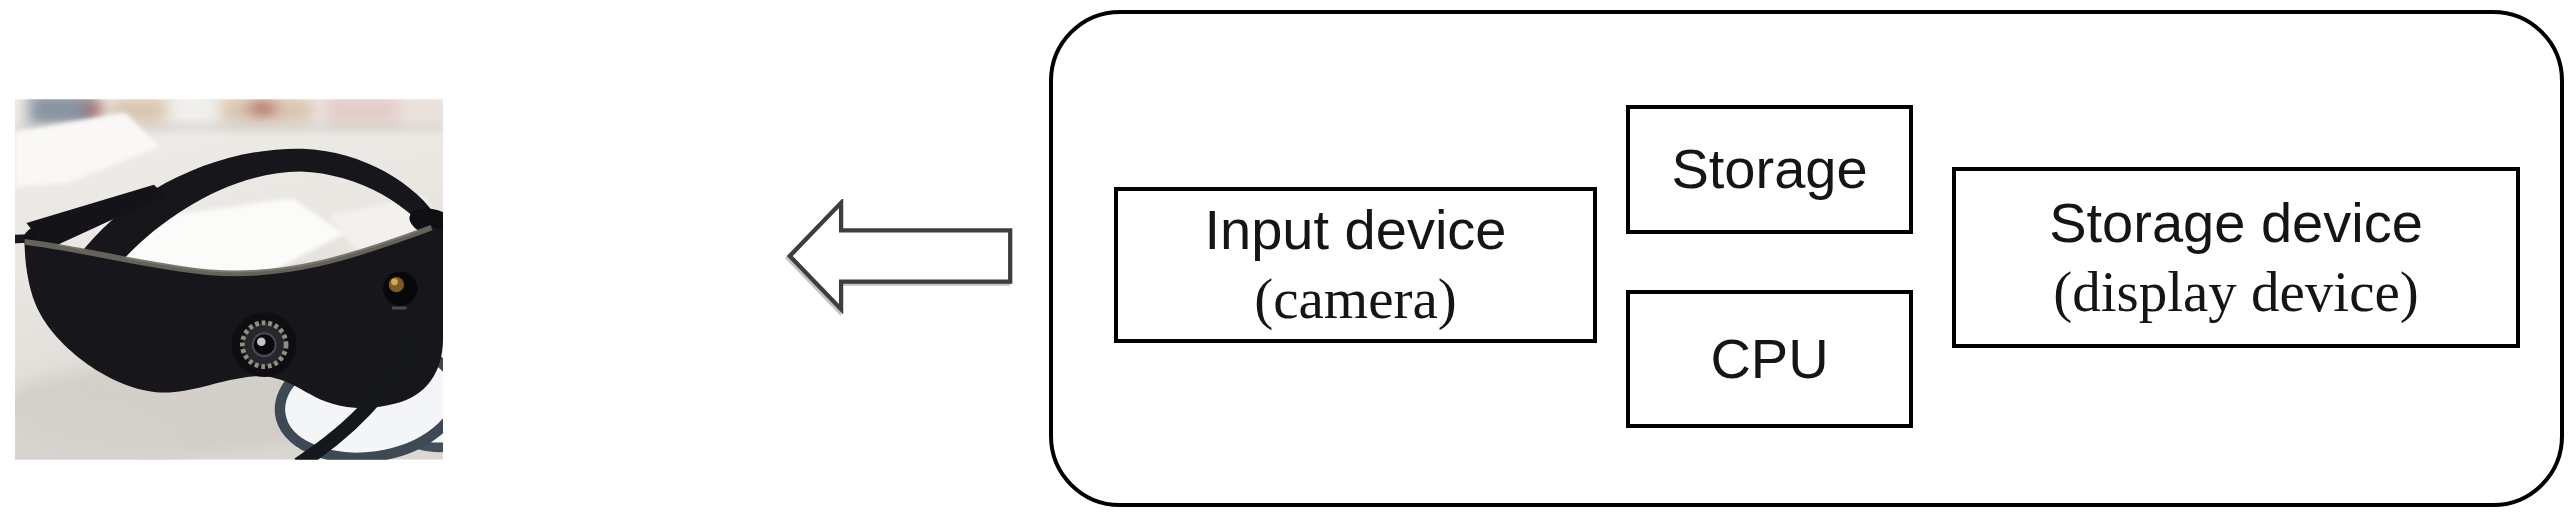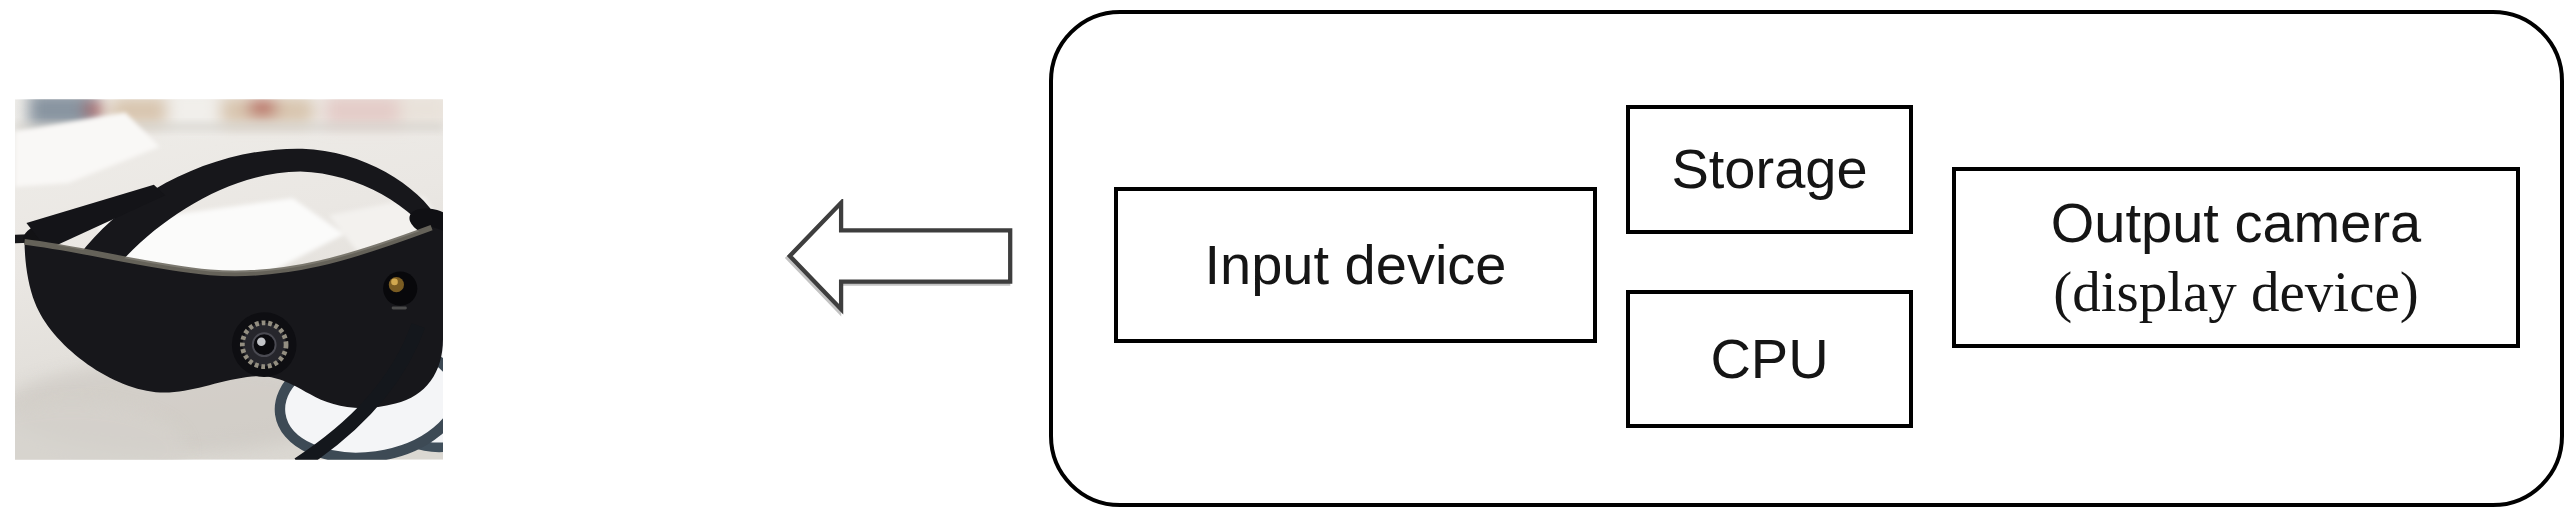--- a/index.html
+++ b/index.html
@@ -121,29 +121,30 @@
   <div class="flow-arrow">
     <svg viewBox="0 0 240 122" width="228" height="116">
       <polygon points="4,60 58,4 58,33 236,33 236,87 58,87 58,116" fill="#ffffff" stroke="#3e3e3e" stroke-width="4.5" stroke-linejoin="miter"></polygon>
     </svg>
   </div>
 
   <div class="device-container"></div>
 
   <div class="dbox box-input">
     <span class="l1">Input device</span>
+    <span class="l2">(camera)</span>
   </div>
 
   <div class="dbox box-storage">
     <span class="l1">Storage</span>
   </div>
 
   <div class="dbox box-cpu">
     <span class="l1">CPU</span>
   </div>
 
   <div class="dbox box-output">
-    <span class="l1">Output camera</span>
+    <span class="l1">Storage device</span>
     <span class="l2">(display device)</span>
   </div>
 
 </div>
 
 
 </body></html>

